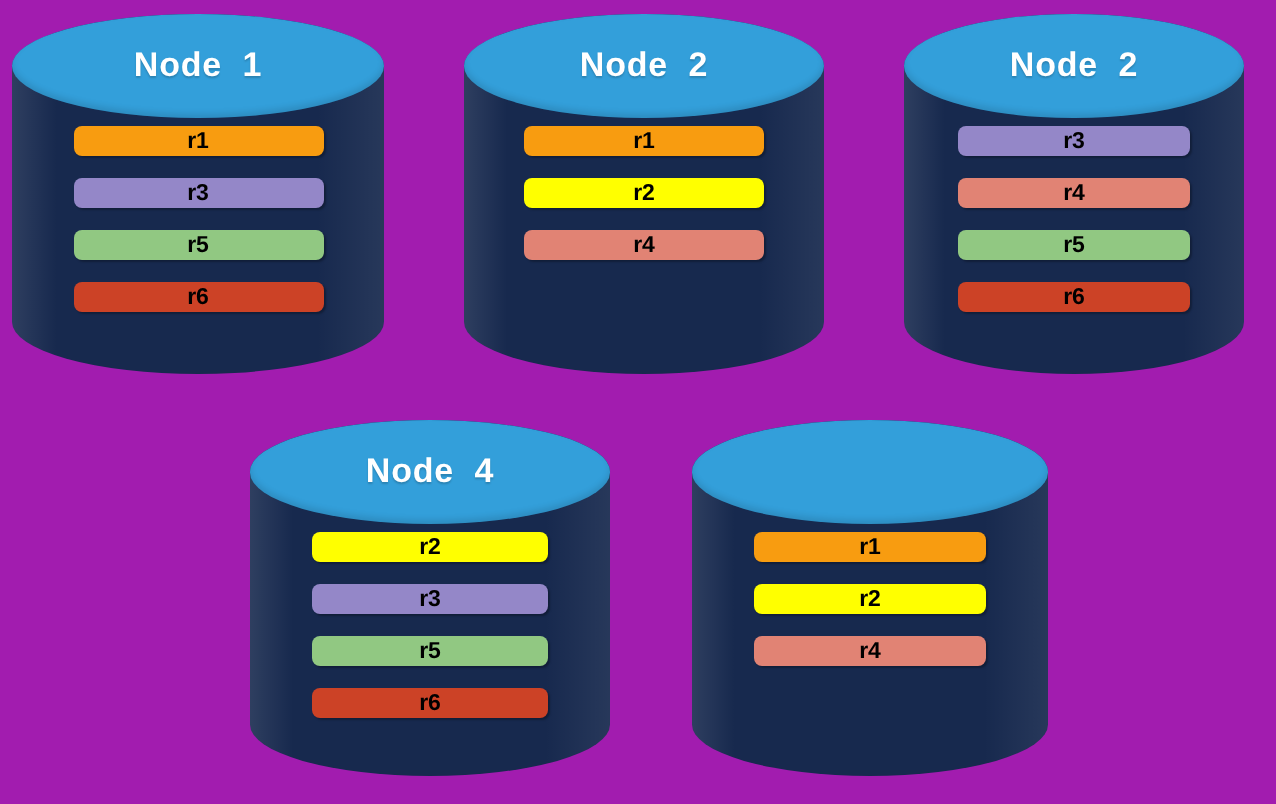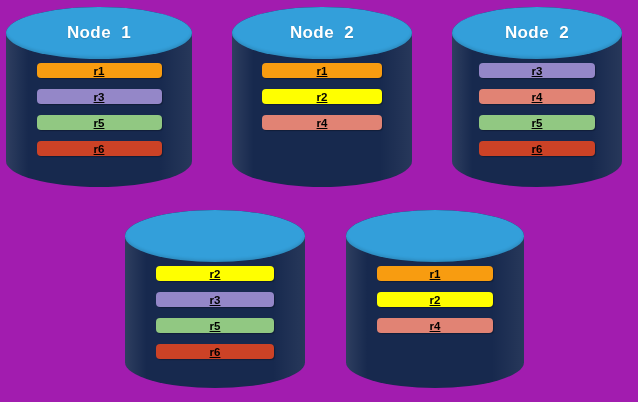--- a/index.html
+++ b/index.html
@@ -88,21 +88,20 @@
     height: 15px;
     border-radius: 4px;
     display: flex;
     align-items: center;
     justify-content: center;
     color: #000000;
     font-size: 11.5px;
     font-weight: bold;
     box-shadow: 1px 1px 1px rgba(0,0,0,0.28);
     box-sizing: border-box;
-    text-decoration: underline;
   }
   .record-bar + .record-bar {
     margin-top: 11px;
   }
 </style>
 </head>
 <body>
 
 <div id="diagram" style="background: #a21caf;">
     <div class="node" style="left: 6px; top: 7px; width: 186px; height: 180px;">
@@ -137,20 +136,21 @@
         <div class="record-bar" style="background: rgb(148, 135, 200); width: 116px;">r3</div>
         <div class="record-bar" style="background: rgb(225, 131, 116); width: 116px;">r4</div>
         <div class="record-bar" style="background: rgb(145, 200, 130); width: 116px;">r5</div>
         <div class="record-bar" style="background: rgb(204, 66, 38); width: 116px;">r6</div>
       </div>
     </div>
     <div class="node" style="left: 125px; top: 210px; width: 180px; height: 178px;">
       <div class="cyl-body" style="background: rgb(23, 41, 78);"></div>
       <div class="cyl-side-shade"></div>
       <div class="cyl-top" style="background: rgb(51, 159, 218);"></div>
+      <div class="node-label" style="color: rgb(255, 255, 255);">Node  4</div>
       <div class="records" style="top: 56px;">
         <div class="record-bar" style="background: rgb(255, 255, 0); width: 118px;">r2</div>
         <div class="record-bar" style="background: rgb(148, 135, 200); width: 118px;">r3</div>
         <div class="record-bar" style="background: rgb(145, 200, 130); width: 118px;">r5</div>
         <div class="record-bar" style="background: rgb(204, 66, 38); width: 118px;">r6</div>
       </div>
     </div>
     <div class="node" style="left: 346px; top: 210px; width: 178px; height: 178px;">
       <div class="cyl-body" style="background: rgb(23, 41, 78);"></div>
       <div class="cyl-side-shade"></div>

